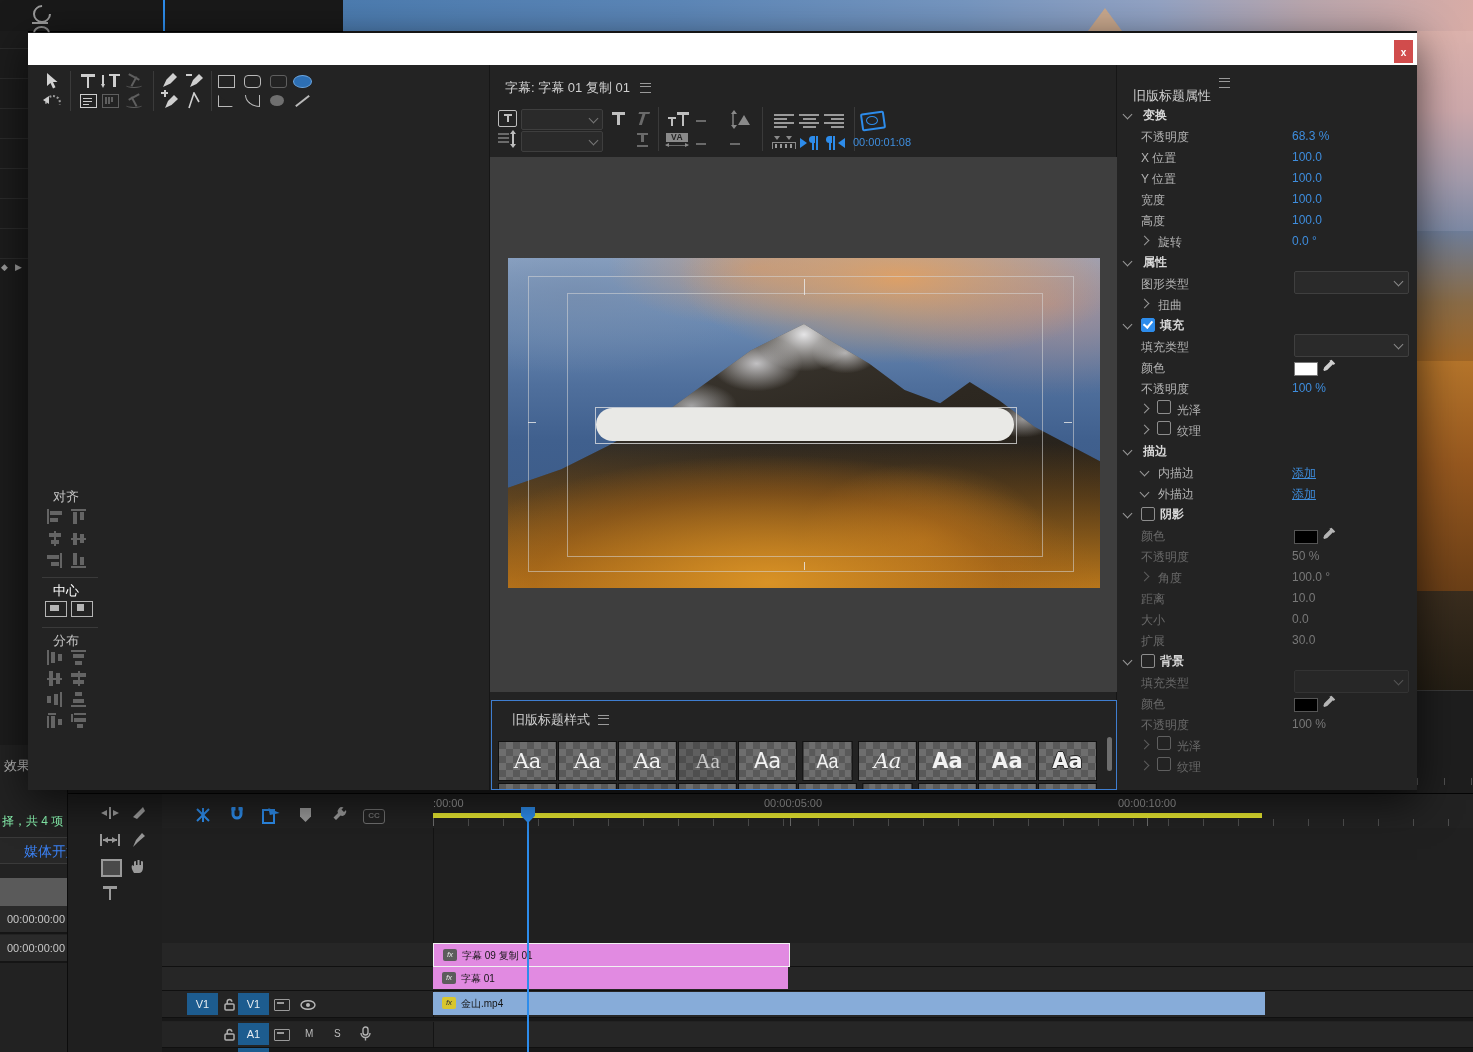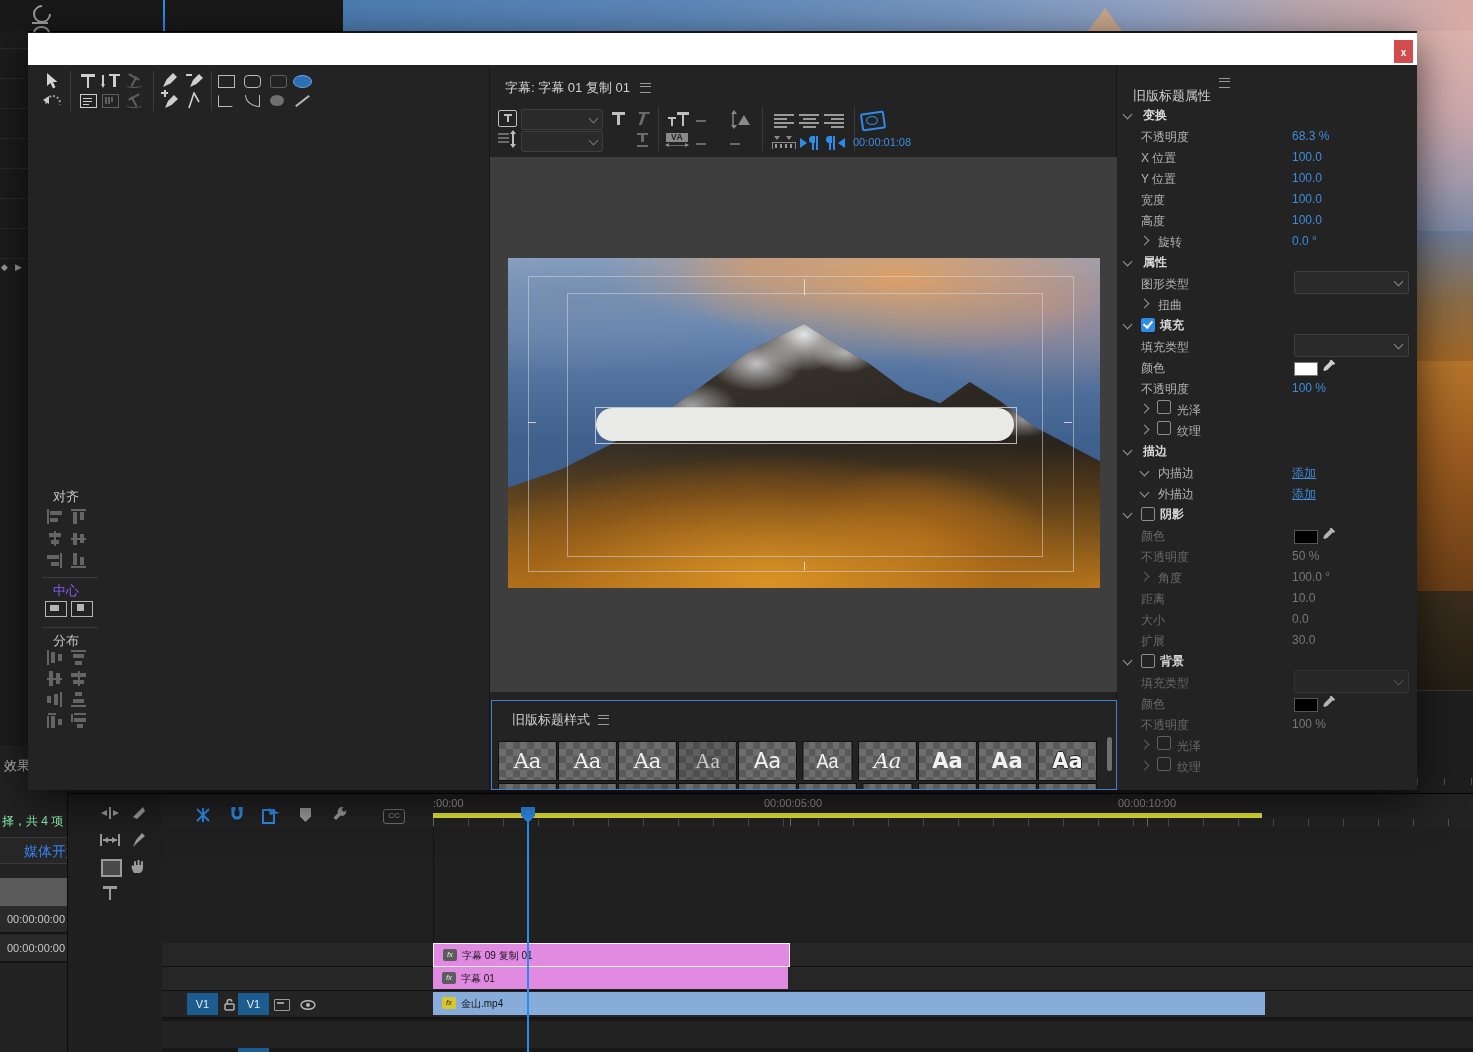--- a/index.html
+++ b/index.html
@@ -254,21 +254,21 @@
   <div class="abs" style="left:262px;top:806px;width:18px;height:17px;">
     <div class="abs" style="left:0;top:3px;width:9px;height:11px;border:2px solid #2d8ceb;"></div>
     <div class="abs" style="left:7px;top:1px;width:0;height:0;border-top:7px solid transparent;border-left:10px solid #2d8ceb;transform:rotate(-12deg);"></div>
   </div>
   <div class="abs" style="left:300px;top:808px;width:11px;height:14px;background:#9a9a9a;clip-path:polygon(0 0,100% 0,100% 60%,50% 100%,0 60%);"></div>
   <div class="abs" style="left:331px;top:806px;width:17px;height:17px;">
     <svg width="17" height="17">
         <path d="M15 4 a4.2 4.2 0 0 1 -5.5 5.5 L5 14 L2.5 11.5 L7 7 A4.2 4.2 0 0 1 12.5 1.5 L10.5 3.5 L13 6 Z" fill="#9a9a9a"></path>
       </svg>
   </div>
-  <div class="abs" style="left:363px;top:809px;width:20px;height:13px;border:1.5px solid #6f6f6f;border-radius:3px;color:#6f6f6f;font-size:8px;font-weight:bold;text-align:center;line-height:12px;margin-left:20px;">CC</div>
+  <div class="abs" style="left:363px;top:809px;width:20px;height:13px;border:1.5px solid #6f6f6f;border-radius:3px;color:#6f6f6f;font-size:8px;font-weight:bold;text-align:center;line-height:12px;">CC</div>
 
   <div class="ruler-label" style="left:433px;top:797px;">:00:00</div>
   <div class="ruler-label" style="left:764px;top:797px;">00:00:05:00</div>
   <div class="ruler-label" style="left:1118px;top:797px;">00:00:10:00</div>
   <div class="tick-minor" style="left:433px;top:819px;width:1040px;"></div>
   <div class="tick-major" style="left:433px;top:815px;"></div>
   <div class="tick-major" style="left:790px;top:815px;"></div>
   <div class="tick-major" style="left:1147px;top:815px;"></div>
   <div class="abs" style="left:433px;top:813px;width:829px;height:5px;background:#e6e630;"></div>
 
@@ -311,20 +311,42 @@
       </div>
     </div>
     <div class="clip" style="left:271px;top:1px;width:832px;height:23px;background:#87acd9;">
       <span class="fxb yellow">fx</span>
       <span class="cliplabel">金山.mp4</span>
     </div>
   </div>
 
   <div class="trackrow" style="top:1018px;height:3px;background:#181818;border-bottom:none;"></div>
 
+  <div class="trackrow" style="top:1022px;height:25px;">
+    <div class="thead">
+      <div class="abs" style="left:62px;top:6px;">
+        <svg width="11" height="13">
+            <rect x="1" y="6" width="9" height="6" rx="1" fill="none" stroke="#b0b0b0" stroke-width="1.5"></rect>
+            <path d="M3.2 6 V3.8 a2.3 2.3 0 0 1 4.6 0" fill="none" stroke="#b0b0b0" stroke-width="1.5"></path>
+          </svg>
+      </div>
+      <div class="tpatch" style="left:76px;top:1px;">A1</div>
+      <div class="abs" style="left:112px;top:7px;width:14px;height:10px;border:1.5px solid #9a9a9a;border-radius:1px;">
+          <div class="abs" style="left:2px;top:2px;width:7px;height:2px;background:#9a9a9a;"></div>
+        </div>
+      <span class="abs asmall" style="left:143px;top:6px;">M</span>
+      <span class="abs asmall" style="left:172px;top:6px;">S</span>
+      <div class="abs" style="left:196px;top:4px;">
+        <svg width="15" height="16">
+            <rect x="5" y="1" width="5" height="8" rx="2.5" fill="none" stroke="#b0b0b0" stroke-width="1.4"></rect>
+            <path d="M3 7 a4.5 4.5 0 0 0 9 0 M7.5 11.5 v3" fill="none" stroke="#b0b0b0" stroke-width="1.4"></path>
+          </svg>
+      </div>
+    </div>
+  </div>
 
   <div class="trackrow" style="top:1048px;height:4px;background:#181818;border-bottom:none;">
     <div class="tpatch" style="left:76px;top:0;height:4px;"></div>
   </div>
 
   <div class="abs" style="left:527px;top:810px;width:2px;height:242px;background:#2d8ceb;"></div>
   <div class="abs" style="left:521px;top:807px;width:14px;height:16px;background:#2d8ceb;clip-path:polygon(0 0,100% 0,100% 55%,50% 100%,0 55%);"></div>
 
   <div id="dlg">
     <div class="titlebar"></div>
@@ -438,21 +460,21 @@
         <div class="albar" style="left:13px;top:0;width:2px;height:15px;"></div>
           <div class="albar" style="left:0;top:2px;width:12px;height:4px;"></div>
           <div class="albar" style="left:4px;top:9px;width:8px;height:4px;"></div>
       </div>
       <div class="alico" style="left:43px;top:488px;">
         <div class="albar" style="left:0;top:13px;width:15px;height:2px;"></div>
           <div class="albar" style="left:2px;top:0;width:4px;height:12px;"></div>
           <div class="albar" style="left:9px;top:4px;width:4px;height:8px;"></div>
       </div>
       <div class="divh" style="left:14px;top:512px;width:56px;background:#3a3a3a;"></div>
-      <div class="abs" style="left:25px;top:517px;font-size:13px;color:#8b5cf6;">中心</div>
+      <div class="abs" style="left:25px;top:517px;font-size:13px;color:#ffffff;">中心</div>
       <div class="cico h" style="left:17px;top:536px;"></div>
       <div class="cico v" style="left:43px;top:536px;"></div>
       <div class="divh" style="left:14px;top:562px;width:56px;background:#3a3a3a;"></div>
       <div class="abs" style="left:25px;top:567px;font-size:13px;color:#c4c4c4;">分布</div>
       <div class="alico" style="left:19px;top:585px;">
         <div class="albar" style="left:0;top:0;width:2px;height:15px;"></div>
           <div class="albar" style="left:4px;top:2px;width:4px;height:11px;"></div>
           <div class="albar" style="left:11px;top:4px;width:4px;height:7px;"></div>
       </div>
       <div class="alico" style="left:43px;top:585px;">

